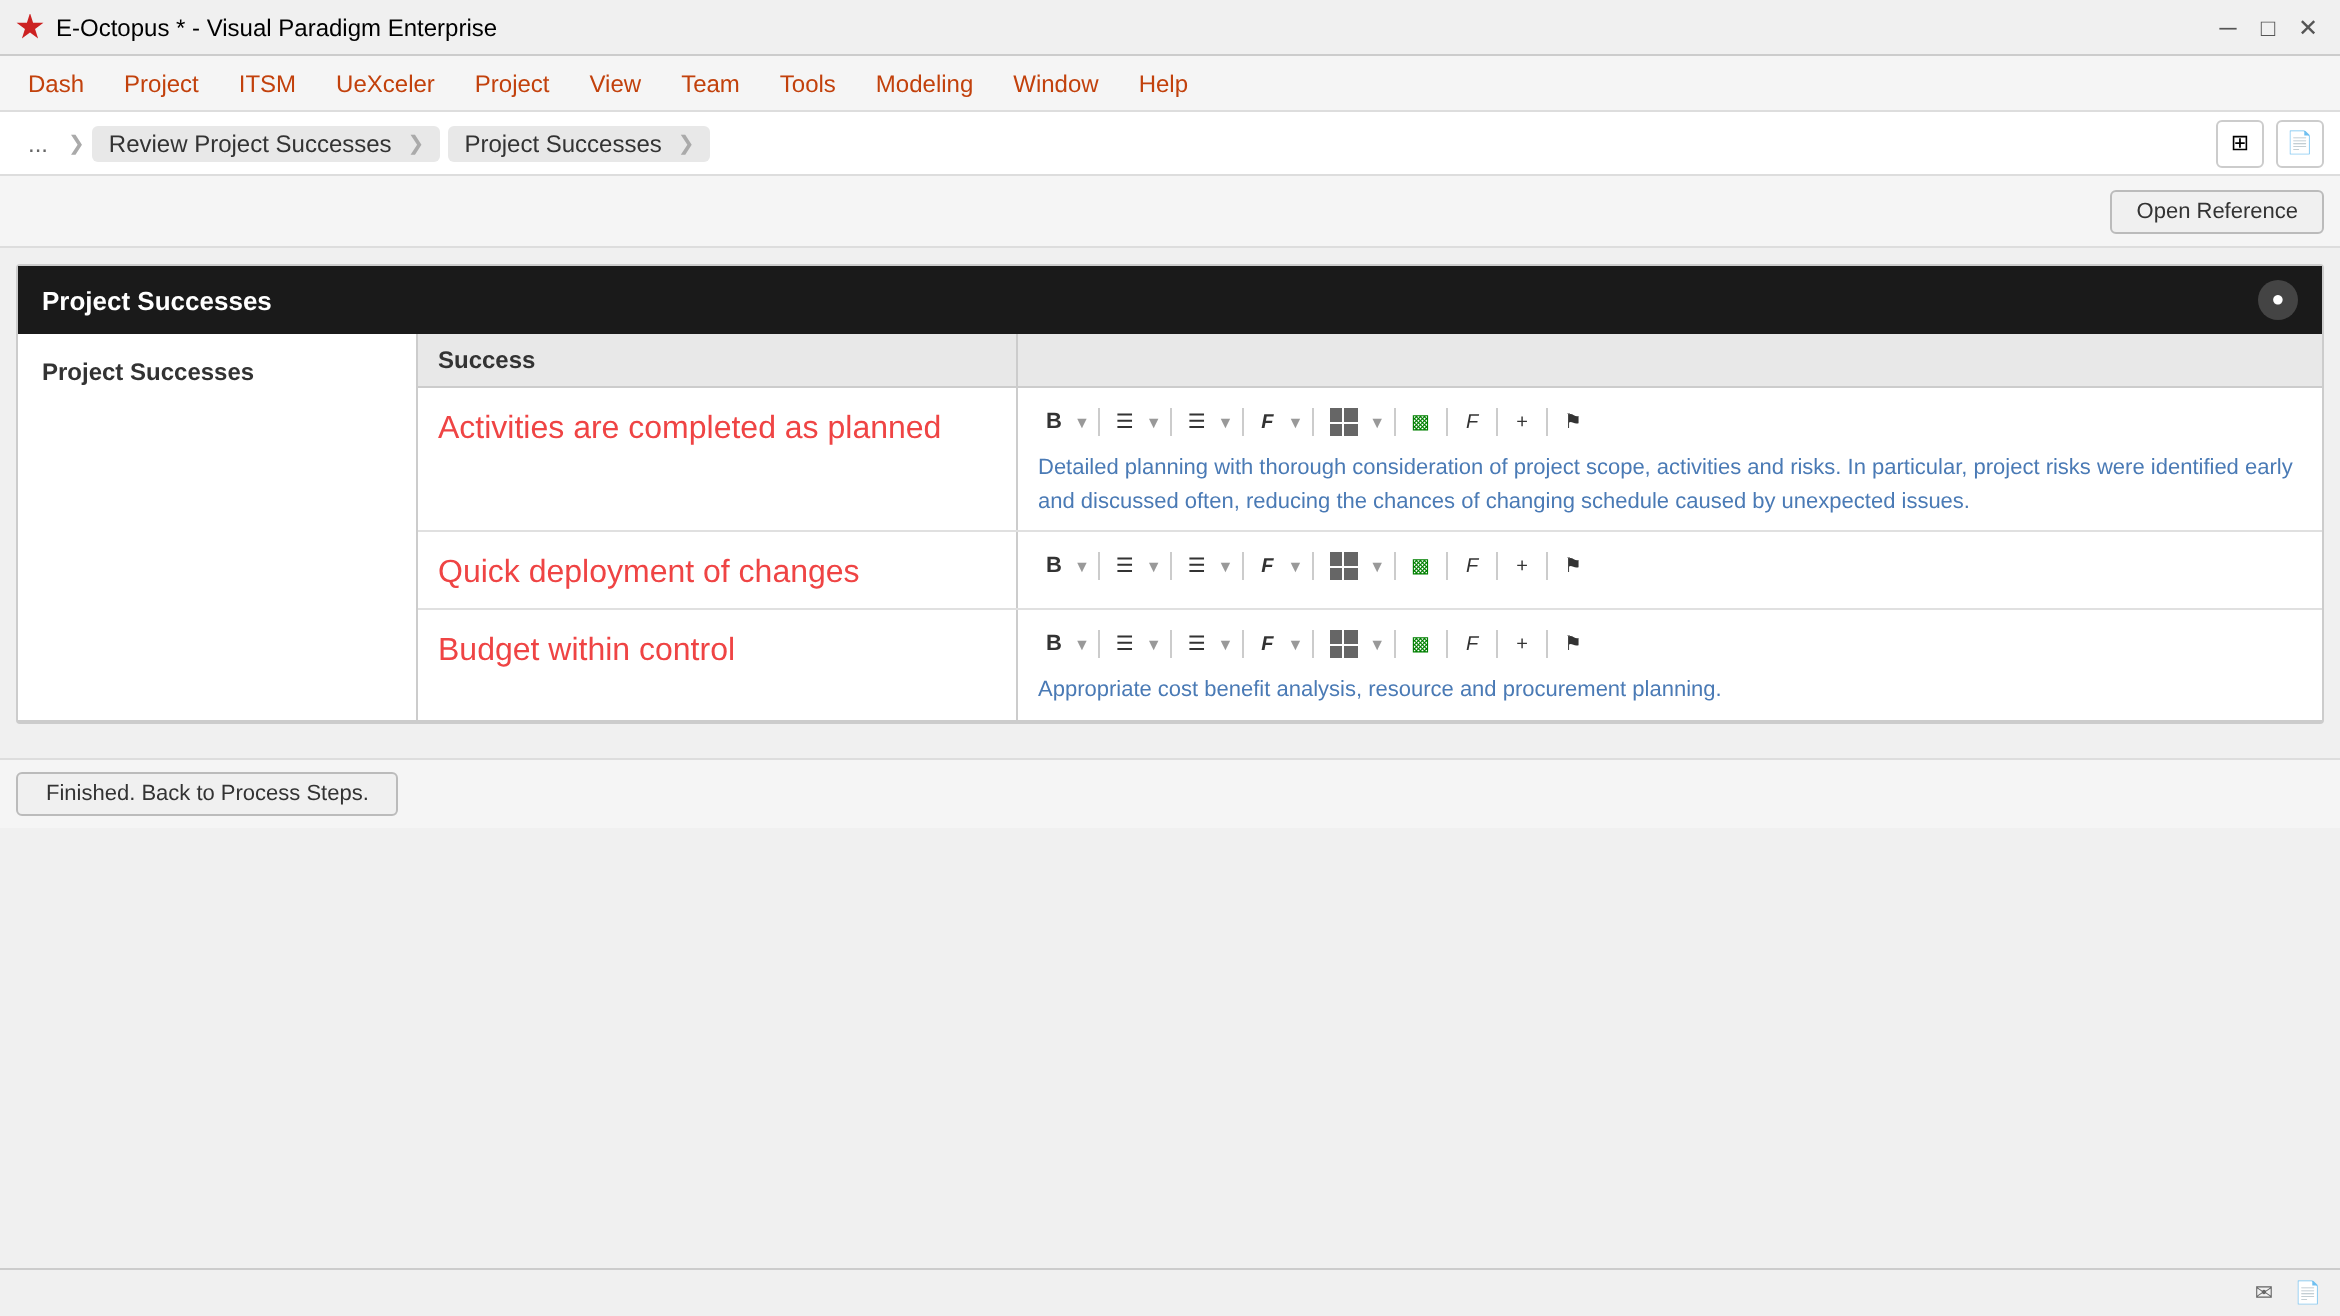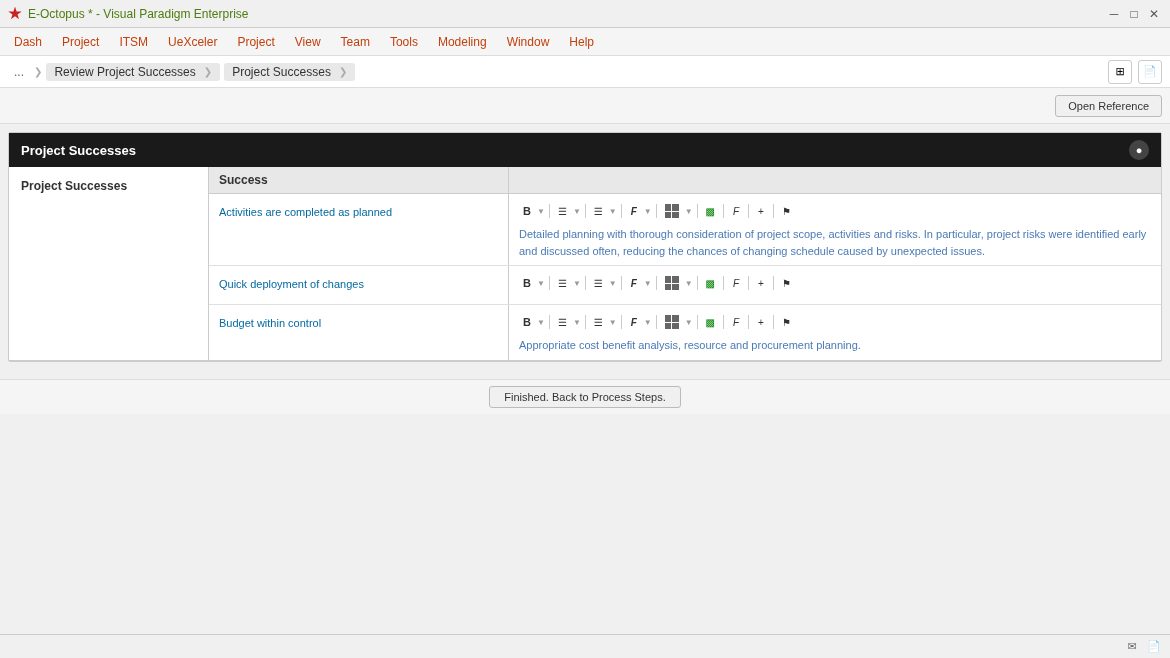--- a/index.html
+++ b/index.html
@@ -23,21 +23,21 @@
       padding: 0 8px;
       justify-content: space-between;
     }
     #title-bar-left {
       display: flex;
       align-items: center;
       gap: 6px;
     }
     #title-bar-text {
       font-size: 12px;
-      color: #4d7c0f;
+      color: #000000;
     }
     #title-bar-controls {
       display: flex;
       gap: 4px;
     }
     .title-btn {
       width: 16px;
       height: 16px;
       background: none;
       border: none;
@@ -236,23 +236,23 @@
     .td-success {
       width: 300px;
       min-width: 300px;
       padding: 8px 10px;
       border-right: 1px solid #ccc;
       display: flex;
       align-items: flex-start;
       padding-top: 12px;
     }
     .td-success a {
-      color: #0369a1;
+      color: #ef4444;
       text-decoration: none;
-      font-size: 11px;
+      font-size: 16px;
     }
     .td-factors {
       flex: 1;
       padding: 6px 10px;
     }
 
     
     .rt-toolbar {
       display: flex;
       align-items: center;
@@ -298,21 +298,21 @@
     
     .factor-text {
       font-size: 11px;
       color: #4a7ab5;
       line-height: 1.5;
     }
 
     
     #footer-bar {
       display: flex;
-      justify-content: center;
+      justify-content: flex-start;
       padding: 6px 8px;
       background: #f5f5f5;
       border-top: 1px solid #ddd;
       margin-top: 17px;
     }
     .finished-btn {
       padding: 4px 14px;
       background: #f0f0f0;
       border: 1px solid #bbb;
       border-radius: 3px;

